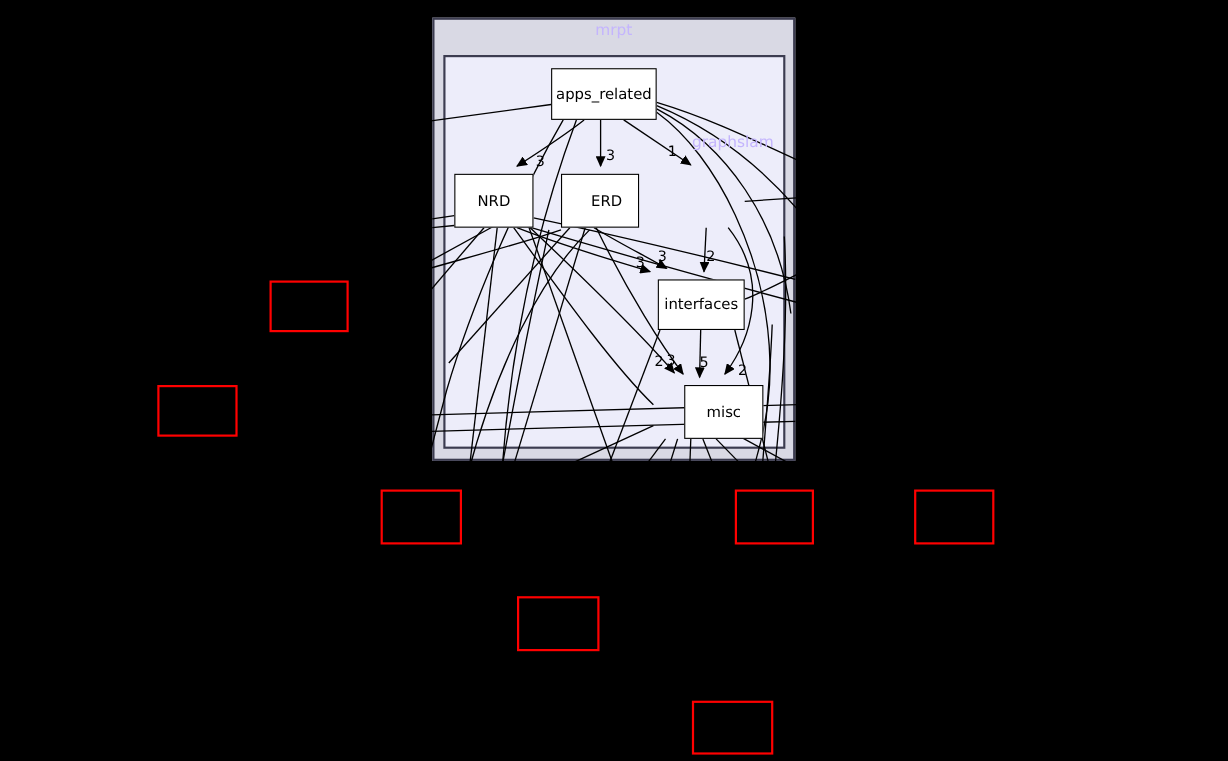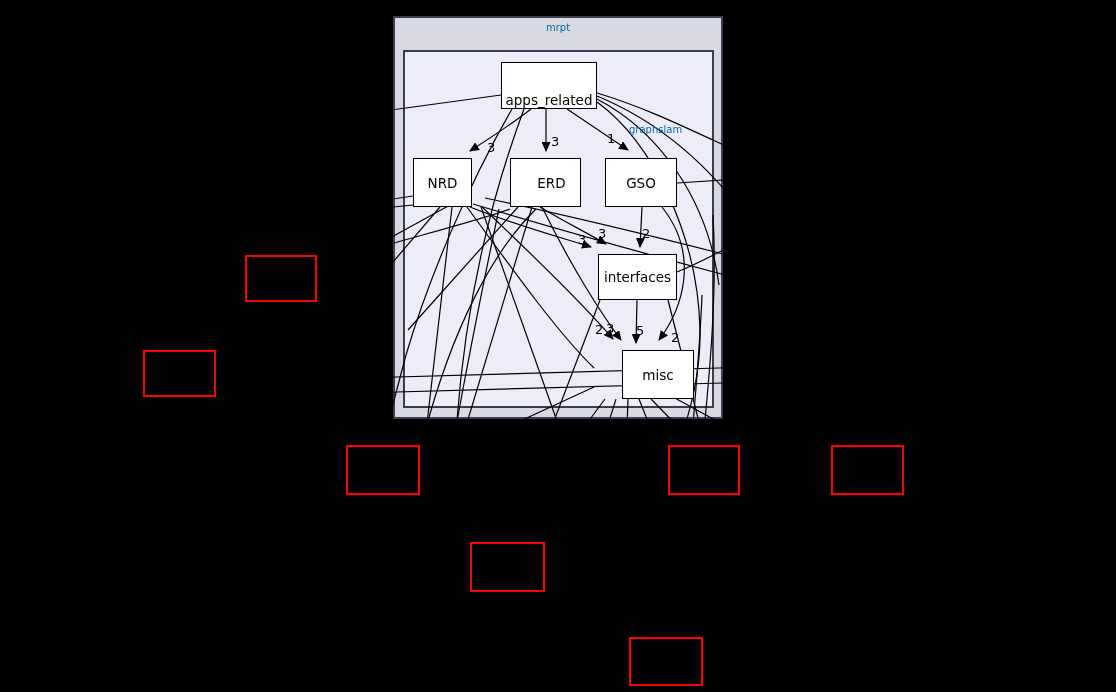--- a/index.html
+++ b/index.html
@@ -13,21 +13,21 @@
   #stage{position:absolute;left:0;top:0;width:1116px;height:692px;}
   .cluster-outer{
     position:absolute;left:393px;top:16px;width:330px;height:403px;
     background:#d9d9e4;border:2px solid #3c3c50;box-sizing:border-box;
   }
   .cluster-inner{
     position:absolute;left:403px;top:50px;width:311px;height:358px;
     background:#ededfa;border:2px solid #3c3c50;box-sizing:border-box;
   }
   .cluster-label{
-    position:absolute;color:#0369a1;font-size:10px;line-height:14px;
+    position:absolute;color:#c4b5fd;font-size:14px;line-height:14px;
     white-space:nowrap;z-index:6;
   }
   #mrpt-label{left:393px;top:21px;width:330px;text-align:center;}
   #graphslam-label{left:629px;top:79px;margin-top:44px;}
   svg.edges{position:absolute;left:0;top:0;z-index:4;pointer-events:none;}
   .node{
     position:absolute;background:#ffffff;border:1px solid #000000;
     box-sizing:border-box;display:flex;align-items:center;justify-content:center;
     color:#000;font-size:13.5px;z-index:5;cursor:pointer;white-space:nowrap;
   }
@@ -101,31 +101,28 @@
       <path d="M651,399 L692,441"></path>
       <path d="M662,391 L737,432"></path>
       <path d="M594,387 L492,434"></path>
       <path d="M600,300 L549,434"></path>
       <path d="M668,300 L702,434"></path>
       <path d="M393,199 L413,196"></path>
       <path d="M393,207 L413,205"></path>
     </g>
   </svg>
 
-  <div class="node" style="left:501px;top:62px;width:96px;height:47px;align-items:flex-end;">
+  <div class="node" style="left:501px;top:62px;width:96px;height:47px;">
     <span>apps_related</span>
   </div>
-  <div class="node" style="left:413px;top:158px;width:59px;height:49px;">
+  <div class="node" style="left:413px;top:158px;width:72px;height:49px;">
     <span>NRD</span>
   </div>
   <div class="node" style="left:510px;top:158px;width:71px;height:49px;padding-left:12px;">
     <span>ERD</span>
-  </div>
-  <div class="node" style="left:605px;top:158px;width:72px;height:49px;">
-    <span>GSO</span>
   </div>
   <div class="node" style="left:598px;top:254px;width:79px;height:46px;">
     <span>interfaces</span>
   </div>
   <div class="node" style="left:594px;top:350px;width:72px;height:49px;margin-left:28px;">
     <span>misc</span>
   </div>
 
   <div class="rednode" style="left:245px;top:255px;width:72px;height:47px;"></div>
   <div class="rednode" style="left:143px;top:350px;width:73px;height:47px;"></div>

